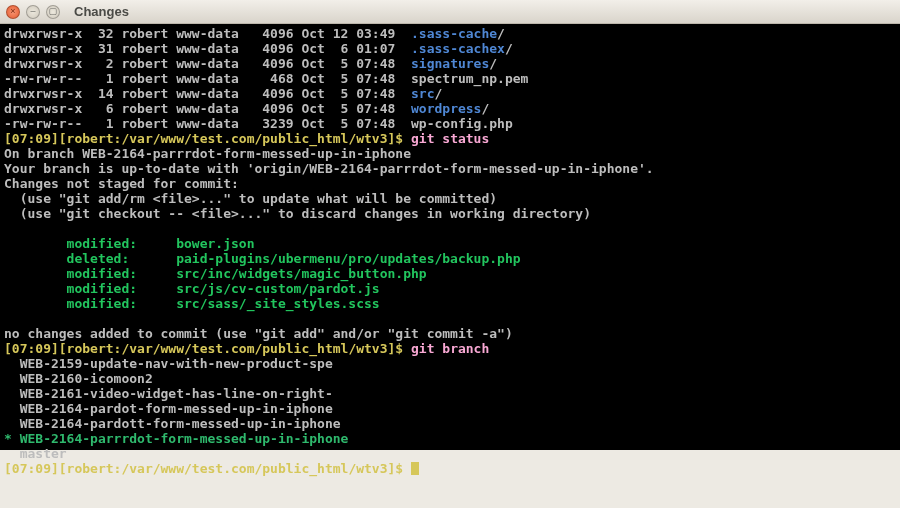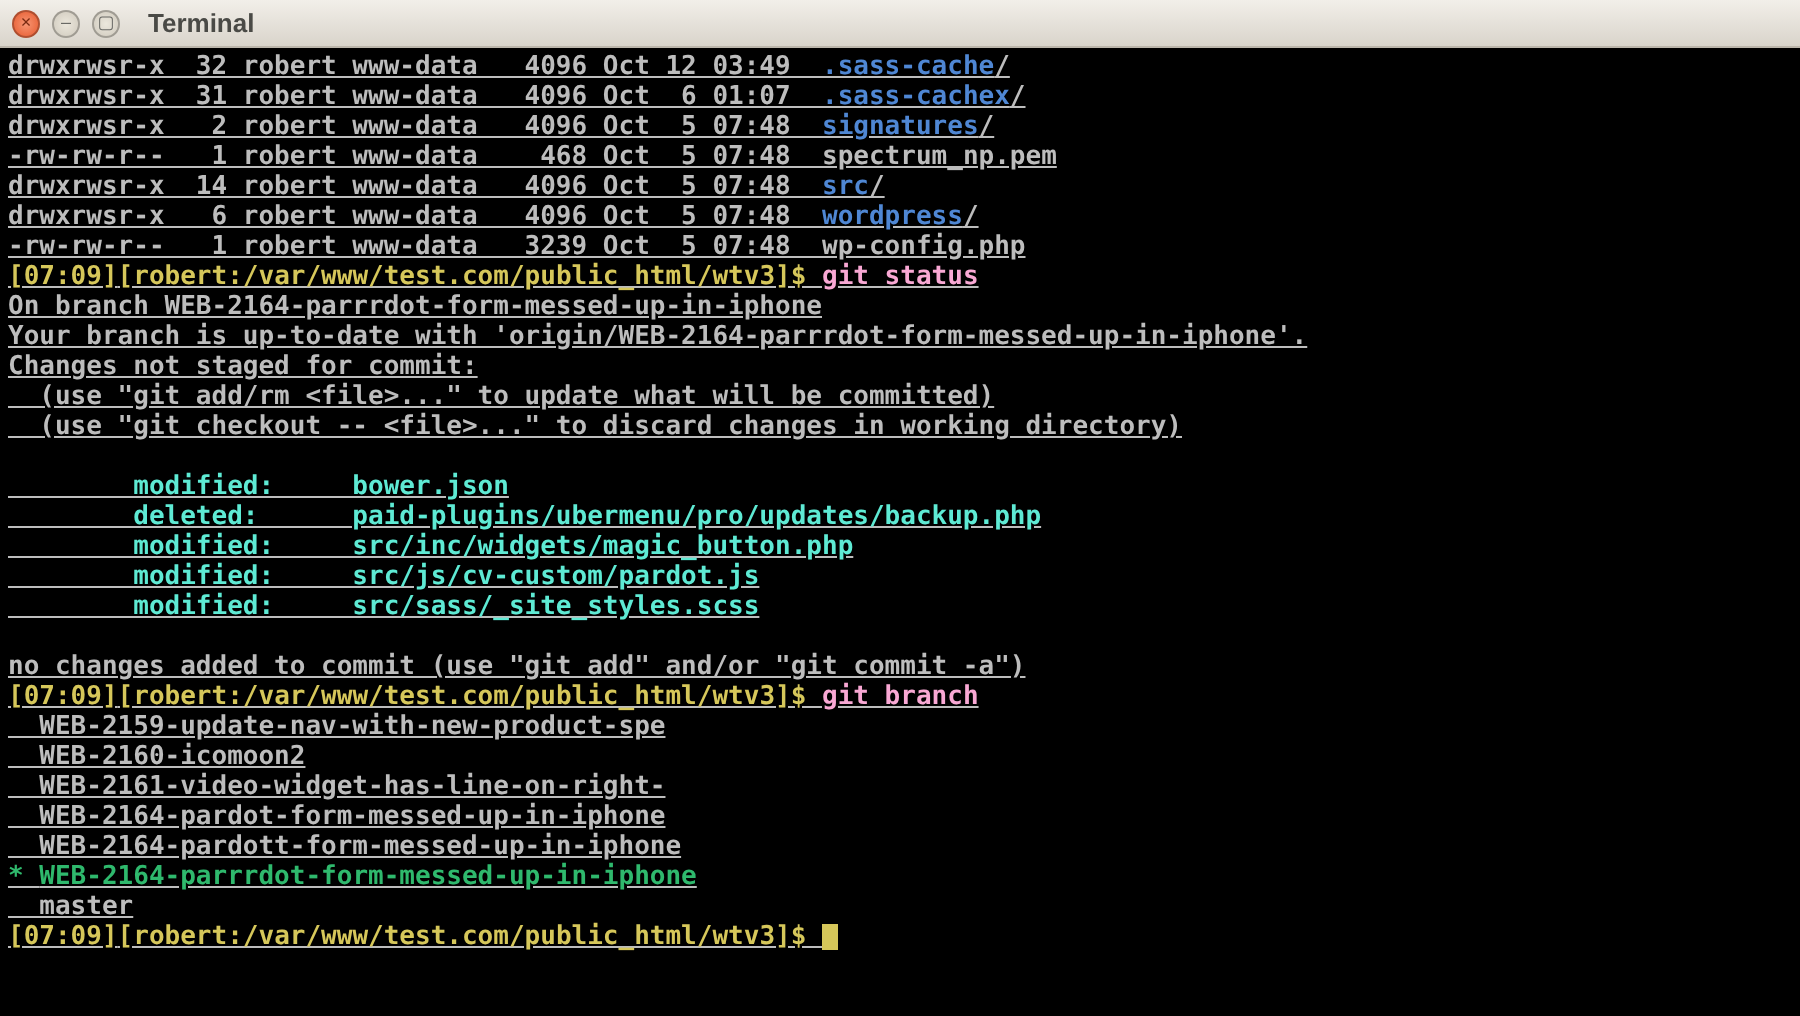--- a/index.html
+++ b/index.html
@@ -37,44 +37,43 @@
     font-weight: bold;
     color: #4a4a46;
   }
   .term {
     background: #000;
     color: #bdbdbd;
     font-family: "DejaVu Sans Mono","Liberation Mono",monospace;
     font-size: 13px;
     line-height: 15px;
     padding: 2px 4px 8px 4px;
-    height: 484px;
+    height: 426px;
     white-space: pre;
     letter-spacing: 0px;
     font-weight: bold;
-    text-decoration: underline;
   }
   .blue  { color:#4f87d4; }
   .yellow{ color:#d6c75a; }
   .white { color:#f9a8d4; }
   .green { color:#2fb96d; }
-  .red   { color:#5eead4; }
+  .red   { color:#22c55e; }
   .grey  { color:#bdbdbd; }
   .cursor {
     display:inline-block;
     width: 8px; height: 13px;
     background:#d6c75a;
     vertical-align: text-bottom;
     margin-bottom:1px;
   }
   .row { display:block; height:15px; }
 </style>
 </head>
 <body>
 
 <div class="titlebar">
   <div class="win-btn btn-close">×</div>
   <div class="win-btn btn-min">–</div>
   <div class="win-btn btn-max">▢</div>
-  <div class="title">Terminal</div>
+  <div class="title">Changes</div>
 </div>
 
 <div class="term" id="term"><span class="row"><span class="grey">drwxrwsr-x  32 robert www-data   4096 Oct 12 03:49  </span><span class="blue">.sass-cache</span><span class="grey">/</span></span><span class="row"><span class="grey">drwxrwsr-x  31 robert www-data   4096 Oct  6 01:07  </span><span class="blue">.sass-cachex</span><span class="grey">/</span></span><span class="row"><span class="grey">drwxrwsr-x   2 robert www-data   4096 Oct  5 07:48  </span><span class="blue">signatures</span><span class="grey">/</span></span><span class="row"><span class="grey">-rw-rw-r--   1 robert www-data    468 Oct  5 07:48  </span><span class="grey">spectrum_np.pem</span></span><span class="row"><span class="grey">drwxrwsr-x  14 robert www-data   4096 Oct  5 07:48  </span><span class="blue">src</span><span class="grey">/</span></span><span class="row"><span class="grey">drwxrwsr-x   6 robert www-data   4096 Oct  5 07:48  </span><span class="blue">wordpress</span><span class="grey">/</span></span><span class="row"><span class="grey">-rw-rw-r--   1 robert www-data   3239 Oct  5 07:48  </span><span class="grey">wp-config.php</span></span><span class="row"><span class="yellow">[07:09]</span><span class="yellow">[robert:/var/www/test.com/public_html/wtv3]$ </span><span class="white">git status</span></span><span class="row"><span class="grey">On branch WEB-2164-parrrdot-form-messed-up-in-iphone</span></span><span class="row"><span class="grey">Your branch is up-to-date with 'origin/WEB-2164-parrrdot-form-messed-up-in-iphone'.</span></span><span class="row"><span class="grey">Changes not staged for commit:</span></span><span class="row"><span class="grey">  (use "git add/rm &lt;file&gt;..." to update what will be committed)</span></span><span class="row"><span class="grey">  (use "git checkout -- &lt;file&gt;..." to discard changes in working directory)</span></span><span class="row"><span class="grey"></span></span><span class="row"><span class="red">        modified:     bower.json</span></span><span class="row"><span class="red">        deleted:      paid-plugins/ubermenu/pro/updates/backup.php</span></span><span class="row"><span class="red">        modified:     src/inc/widgets/magic_button.php</span></span><span class="row"><span class="red">        modified:     src/js/cv-custom/pardot.js</span></span><span class="row"><span class="red">        modified:     src/sass/_site_styles.scss</span></span><span class="row"><span class="grey"></span></span><span class="row"><span class="grey">no changes added to commit (use "git add" and/or "git commit -a")</span></span><span class="row"><span class="yellow">[07:09]</span><span class="yellow">[robert:/var/www/test.com/public_html/wtv3]$ </span><span class="white">git branch</span></span><span class="row"><span class="grey">  WEB-2159-update-nav-with-new-product-spe</span></span><span class="row"><span class="grey">  WEB-2160-icomoon2</span></span><span class="row"><span class="grey">  WEB-2161-video-widget-has-line-on-right-</span></span><span class="row"><span class="grey">  WEB-2164-pardot-form-messed-up-in-iphone</span></span><span class="row"><span class="grey">  WEB-2164-pardott-form-messed-up-in-iphone</span></span><span class="row"><span class="green">* </span><span class="green">WEB-2164-parrrdot-form-messed-up-in-iphone</span></span><span class="row"><span class="grey">  master</span></span><span class="row"><span class="yellow">[07:09]</span><span class="yellow">[robert:/var/www/test.com/public_html/wtv3]$ </span><span class="cursor"></span></span></div>
 
 </body></html>

